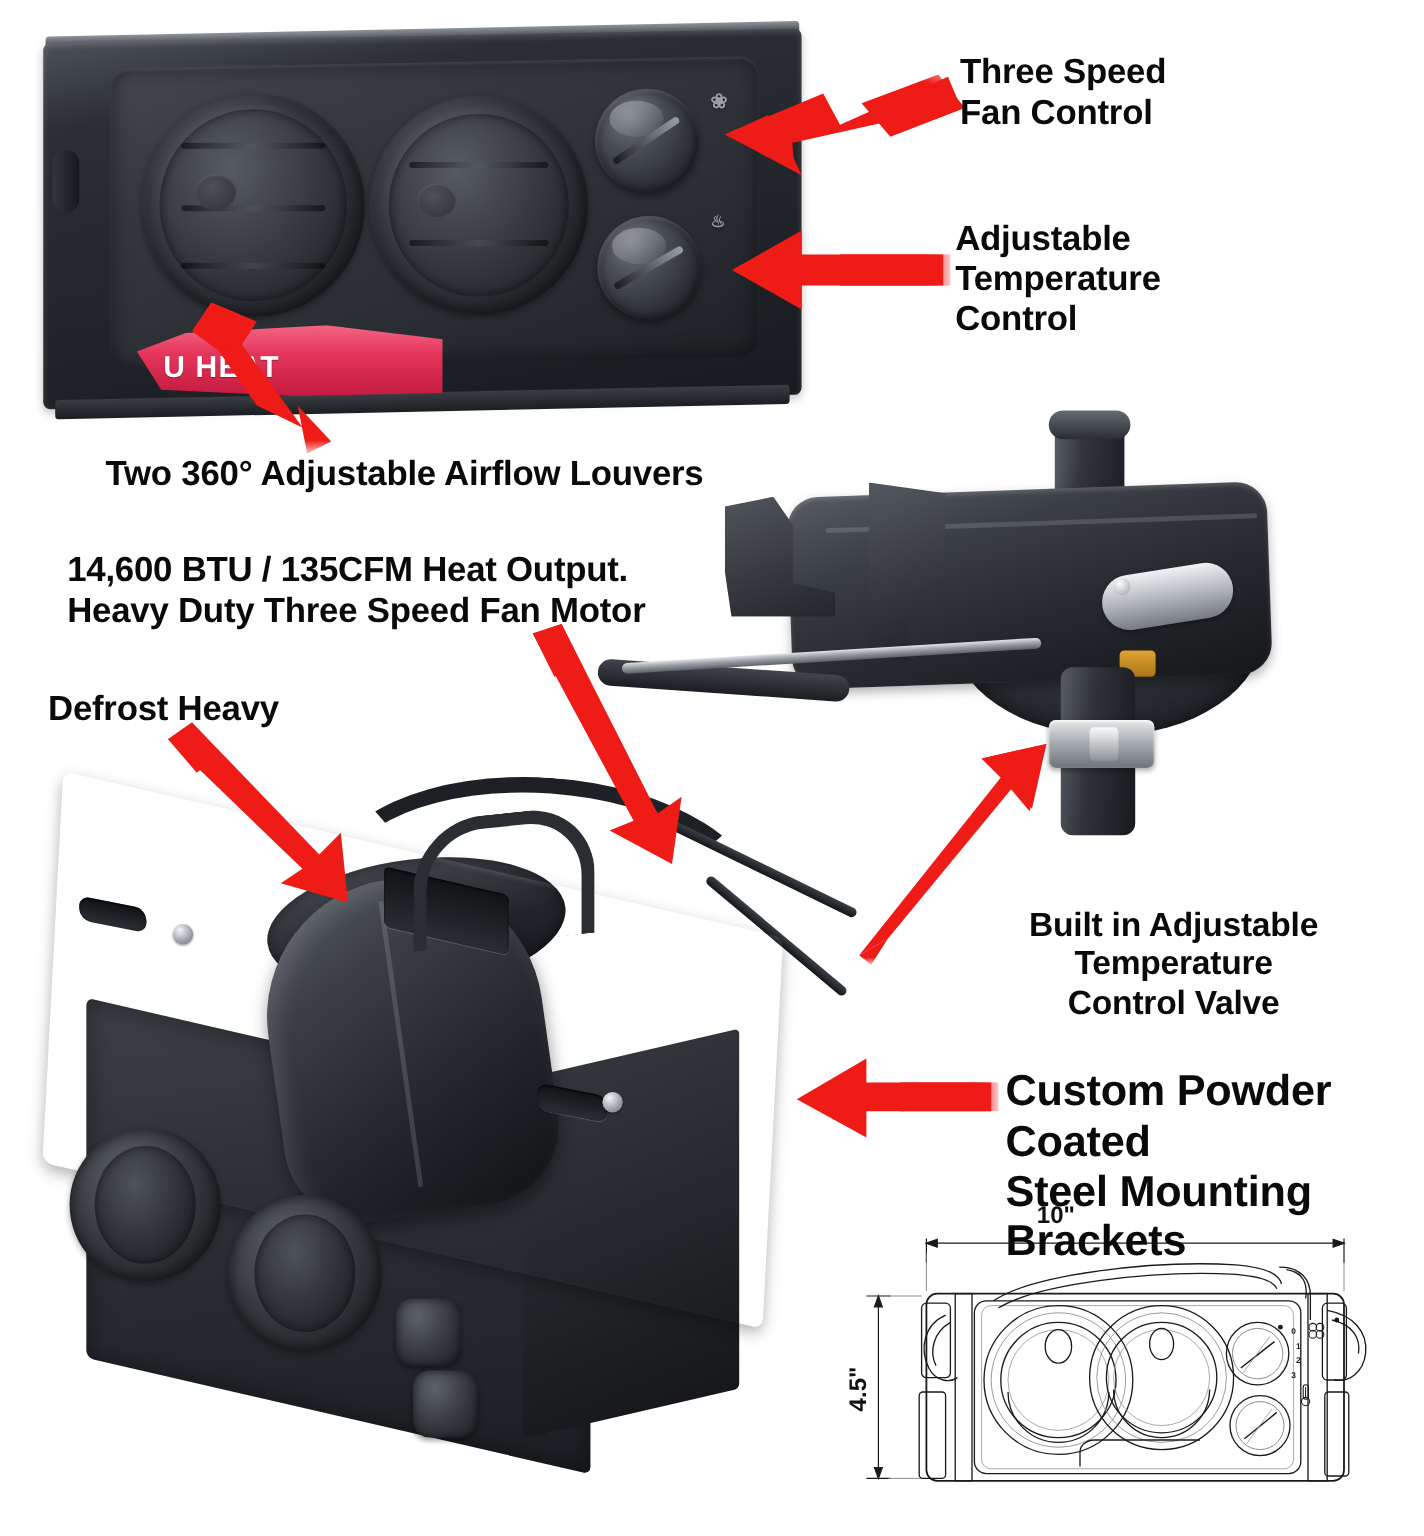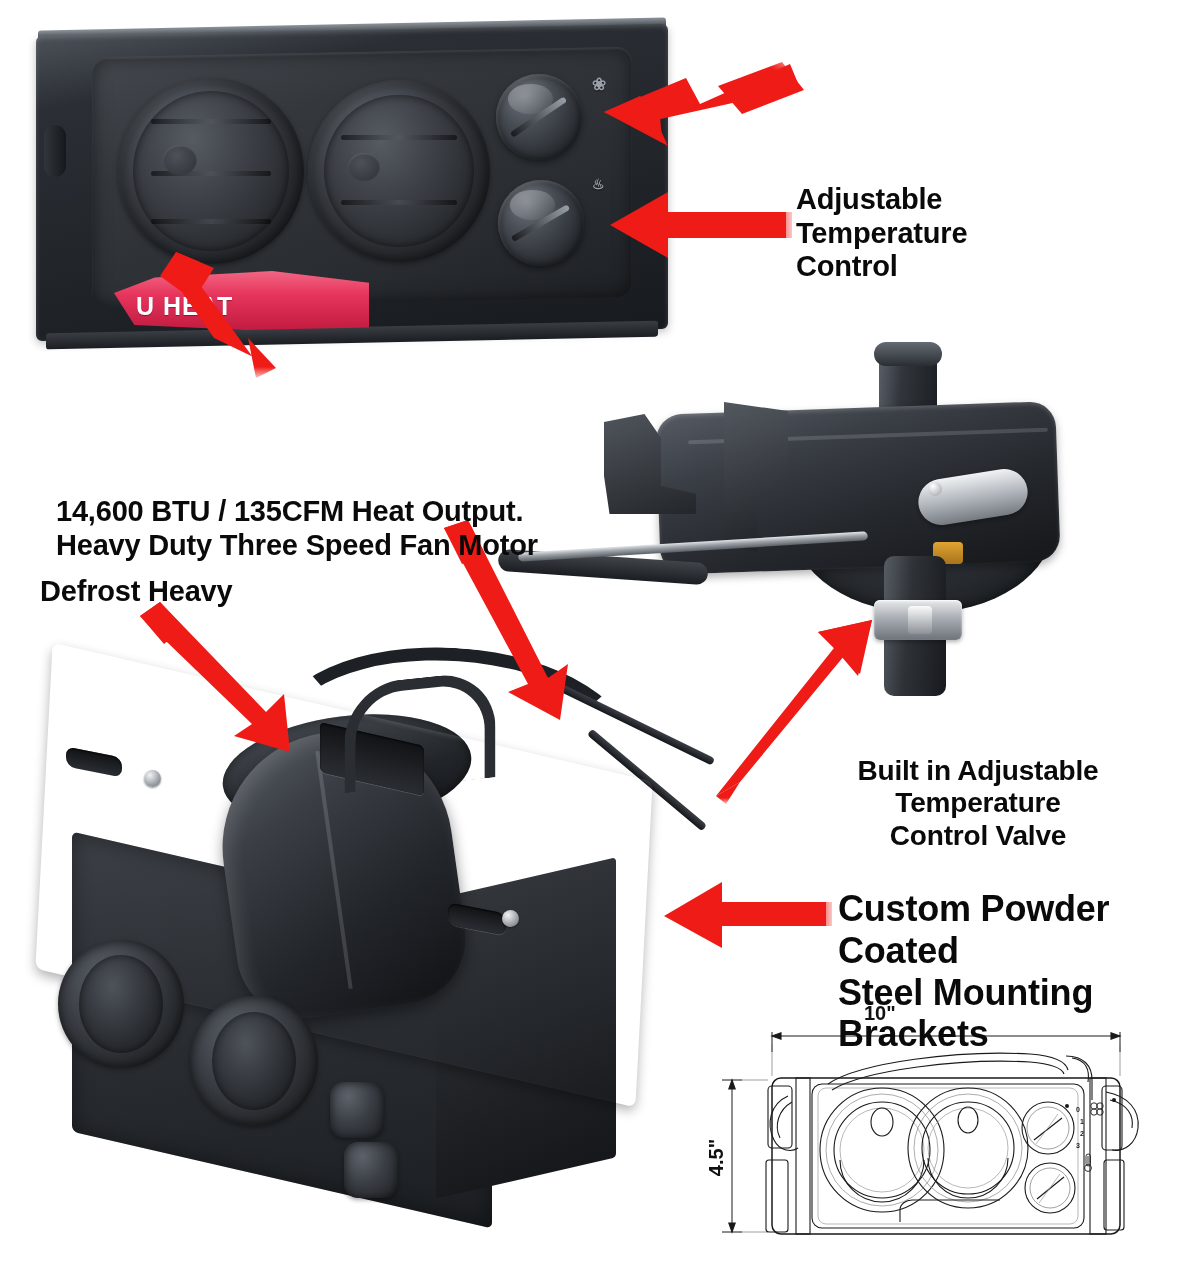--- a/index.html
+++ b/index.html
@@ -388,24 +388,27 @@
       <path d="M716,796 L740,782 L726,804 Z" fill="url(#fadeU)"></path>
       <path d="M872,620 L818,632 L836,650 L858,676 Z" fill="#ee1b17"></path>
     </g>
 
     <g>
       <path d="M826,902 L826,926 L722,926 L722,948 L664,916 L722,882 L722,902 Z" fill="#ee1b17"></path>
       <rect x="750" y="902" width="82" height="24" fill="url(#fadeH)"></rect>
     </g>
   </svg>
 
+  <div class="callout" style="left:800px;top:44px;font-size:29px;">Three Speed
+Fan Control</div>
   <div class="callout" style="left:796px;top:183px;font-size:29px;">Adjustable
 Temperature
 Control</div>
-  <div class="callout" style="left:56px;top:459px;font-size:29px;margin-top:36px;">14,600 BTU / 135CFM Heat Output.
+  <div class="callout" style="left:88px;top:379px;font-size:29px;">Two 360° Adjustable Airflow Louvers</div>
+  <div class="callout" style="left:56px;top:459px;font-size:29px;">14,600 BTU / 135CFM Heat Output.
 Heavy Duty Three Speed Fan Motor</div>
   <div class="callout" style="left:40px;top:575px;font-size:29px;">Defrost Heavy</div>
   <div class="callout" style="left:838px;top:755px;font-size:28px;text-align:center;width:280px;">Built in Adjustable
 Temperature
 Control Valve</div>
   <div class="callout" style="left:838px;top:888px;font-size:36px;">Custom Powder Coated
 Steel Mounting Brackets</div>
 
 </div>
 

